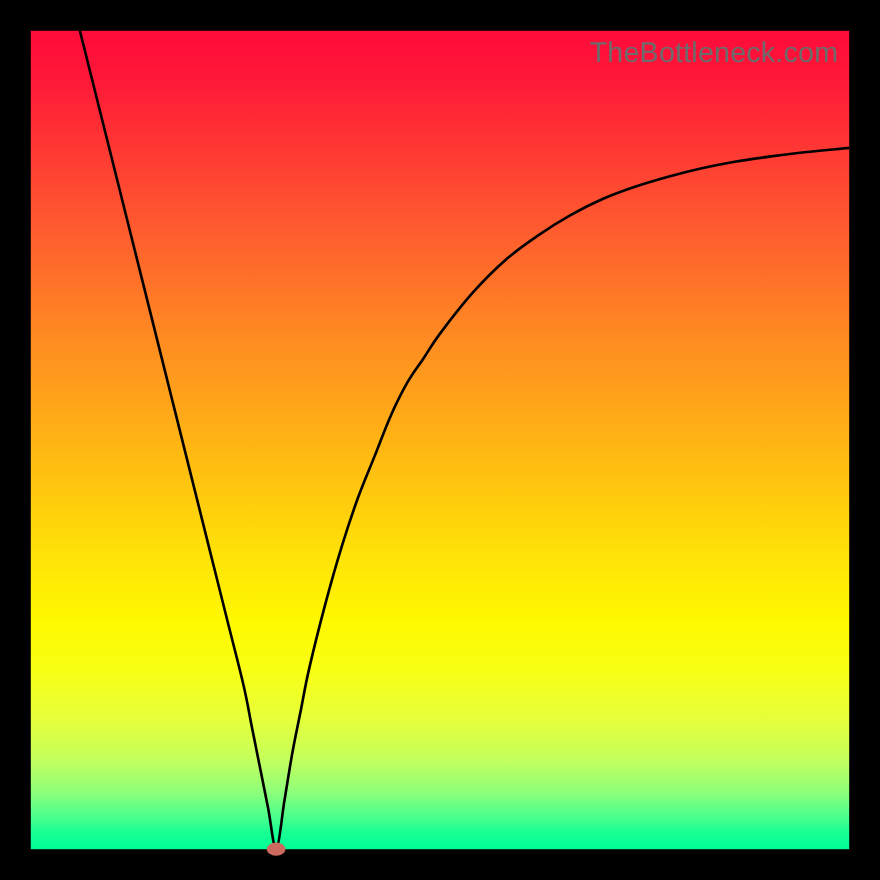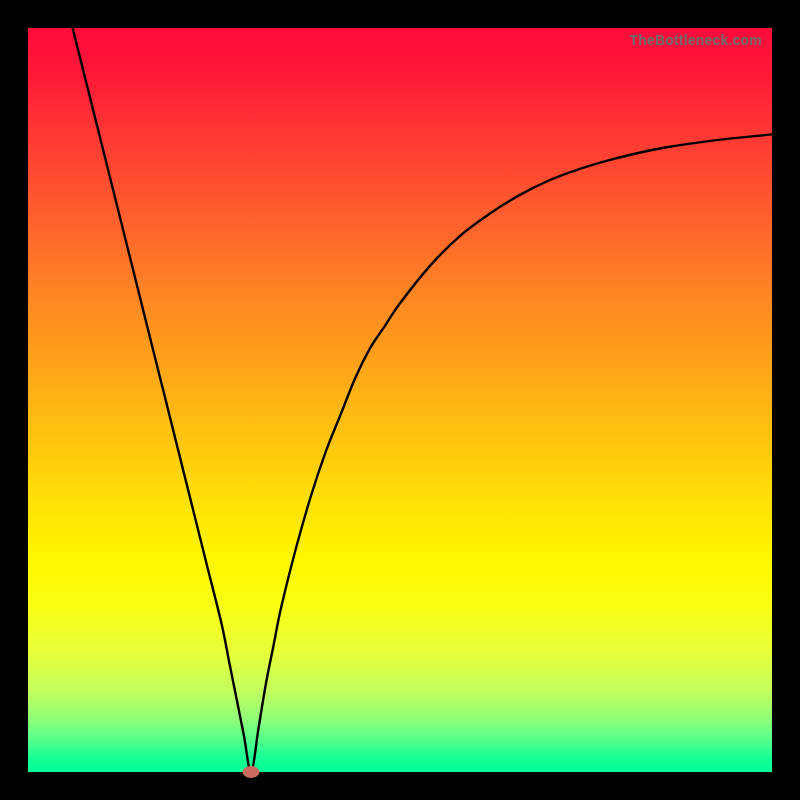--- a/index.html
+++ b/index.html
@@ -40,22 +40,22 @@
       #8eff7a 93%,
       #4cff8c 96%,
       #18ff94 98%,
       #00ff96 100%);
   }
   .watermark {
     position: absolute;
     top: 4px;
     right: 10px;
     color: #6c6c6c;
-    font-size: 14px;
-    font-weight: 700;
+    font-size: 26px;
+    font-weight: 400;
     letter-spacing: 0.2px;
     user-select: none;
   }
   svg.curve {
     position: absolute;
     left: 0;
     top: 0;
     width: 744px;
     height: 744px;
   }

